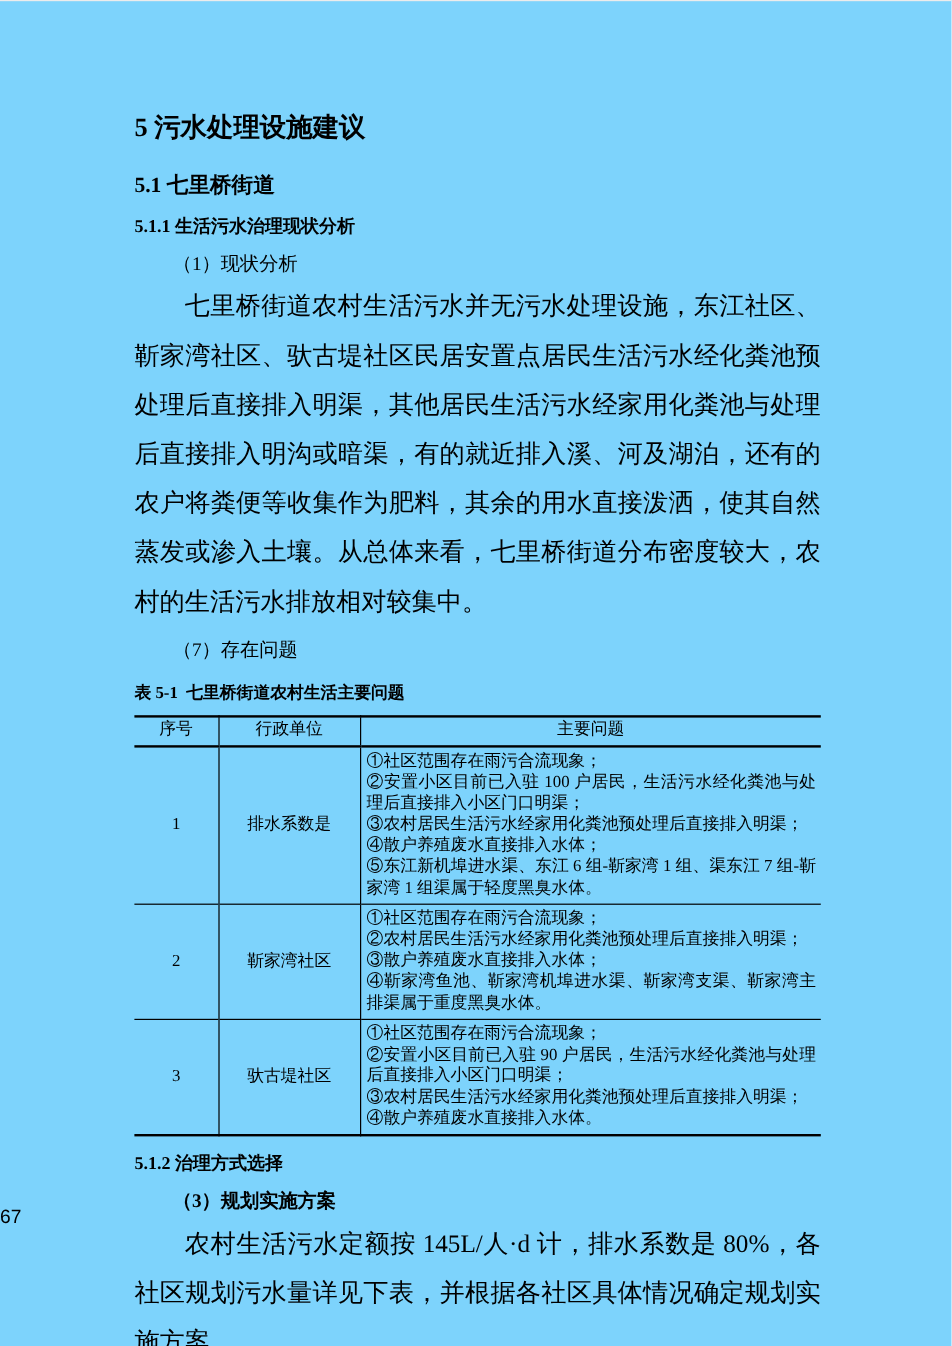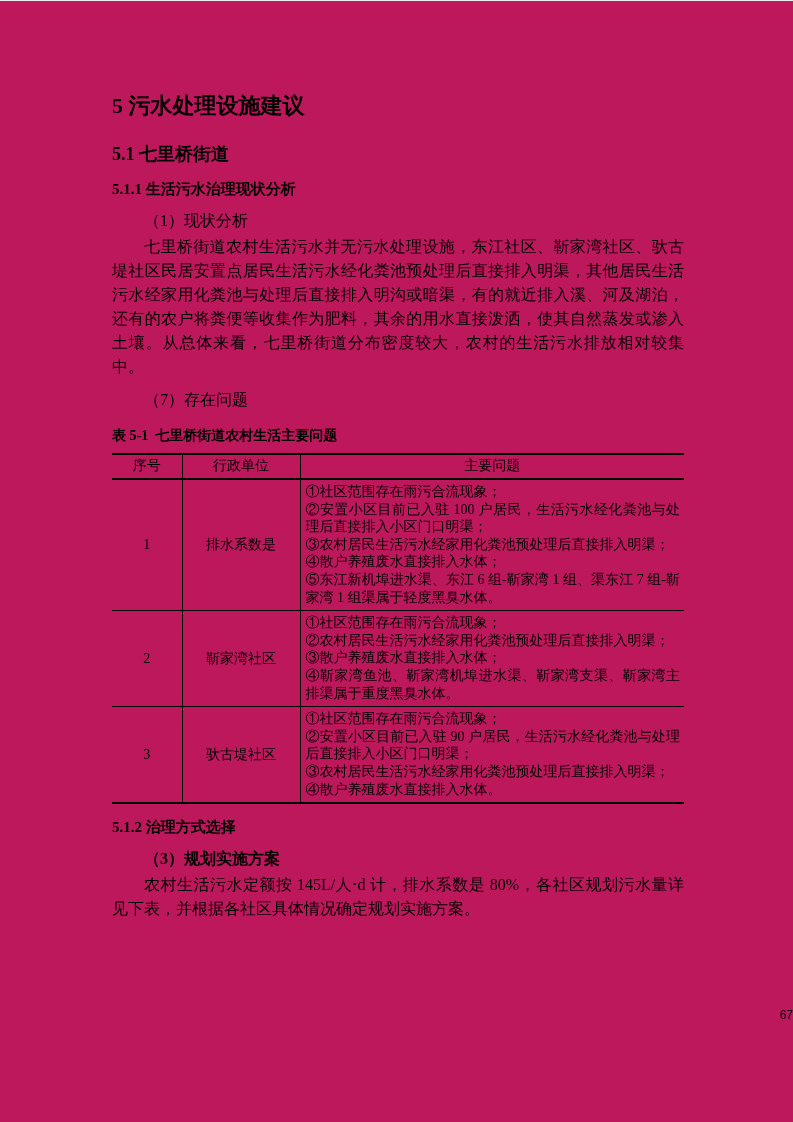--- a/index.html
+++ b/index.html
@@ -1,21 +1,21 @@
 <!DOCTYPE html>
 <html><head>
 <meta charset="utf-8">
 <style>
   html, body { margin: 0; padding: 0; background: #ffffff; }
   .page {
     position: relative;
     width: 793px;
     height: 1122px;
     margin: 0 auto;
-    background: #be185d;
+    background: #7dd3fc;
     color: #000000;
     font-family: "Liberation Serif", "DejaVu Serif", serif;
     overflow: hidden;
     border-top: 1px solid #ececec;
     box-sizing: border-box;
   }
   .content {
     position: absolute;
     left: 112px;
     top: 0;
@@ -41,22 +41,22 @@
   }
   .sub-item {
     margin: 9px 0 0 0;
     font-size: 16px;
     line-height: 24px;
     text-indent: 2em;
   }
   .sub-item.bold { font-weight: bold; }
   .para {
     margin: 2px 0 0 0;
-    font-size: 16px;
-    line-height: 24px;
+    font-size: 21px;
+    line-height: 41px;
     text-align: justify;
     text-indent: 2em;
   }
   .table-caption {
     margin: 14px 0 0 0;
     font-size: 14px;
     line-height: 20px;
     font-weight: bold;
     text-align: left;
     white-space: pre-wrap;
@@ -87,22 +87,22 @@
   .col-unit { width: 118px; }
   td.cell-no, th.col-no { border-right: 1px solid #000; text-align: center; }
   td.cell-unit, th.col-unit { border-right: 1px solid #000; text-align: center; }
   td.cell-problems { padding: 3px 4px 4px 5px; text-align: left; }
   td.cell-problems .problem-line { text-align: justify; }
   .page-number {
     position: absolute;
     top: 1006px;
     left: 0;
     width: 100%;
-    text-align: right;
-    font-size: 12px;
+    text-align: left;
+    font-size: 16px;
     line-height: 16px;
     font-family: "Liberation Sans", "DejaVu Sans", sans-serif;
   }
 </style>
 </head>
 <body>
 
 <div class="page">
   <div class="content">
 

